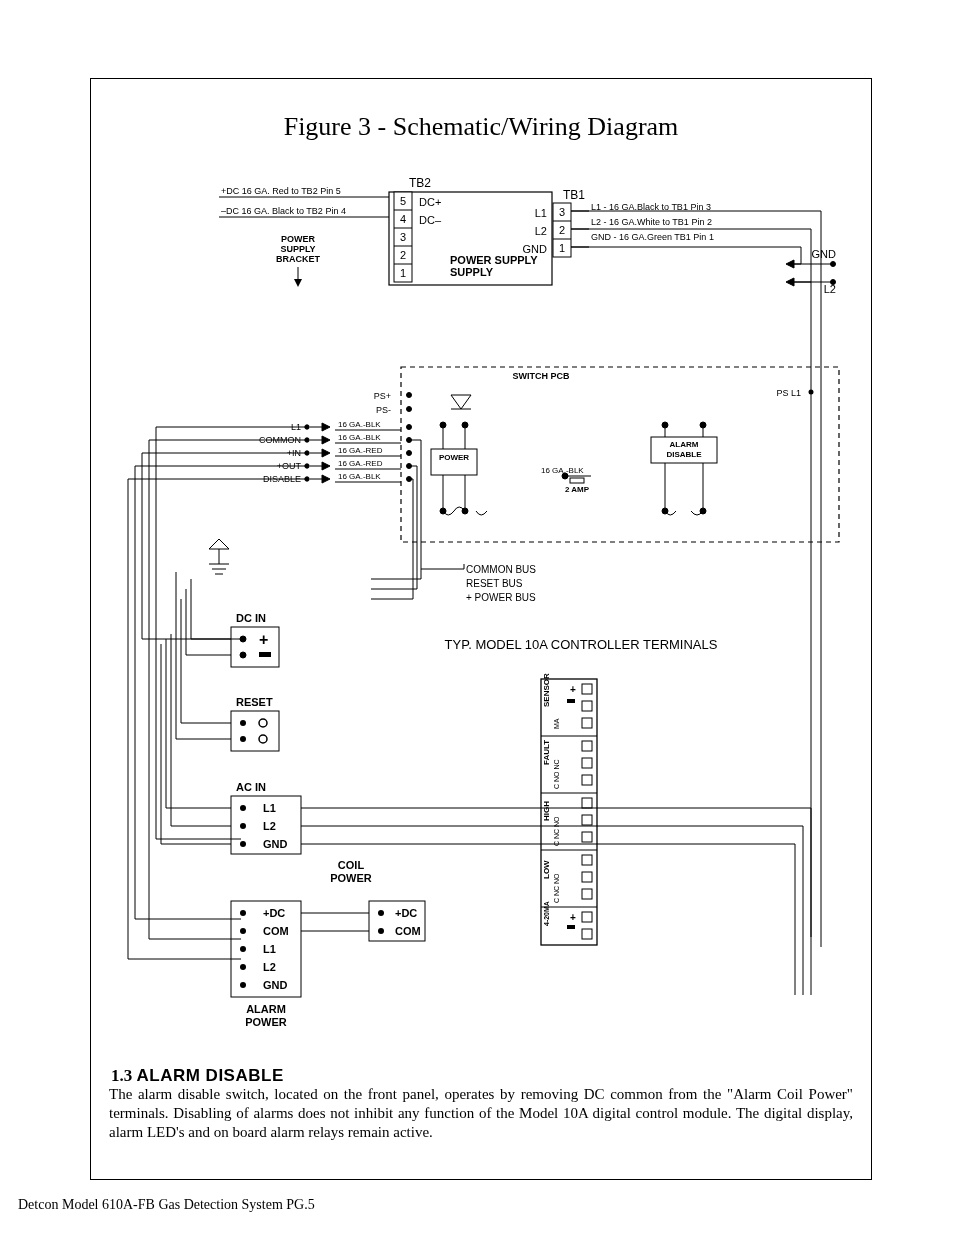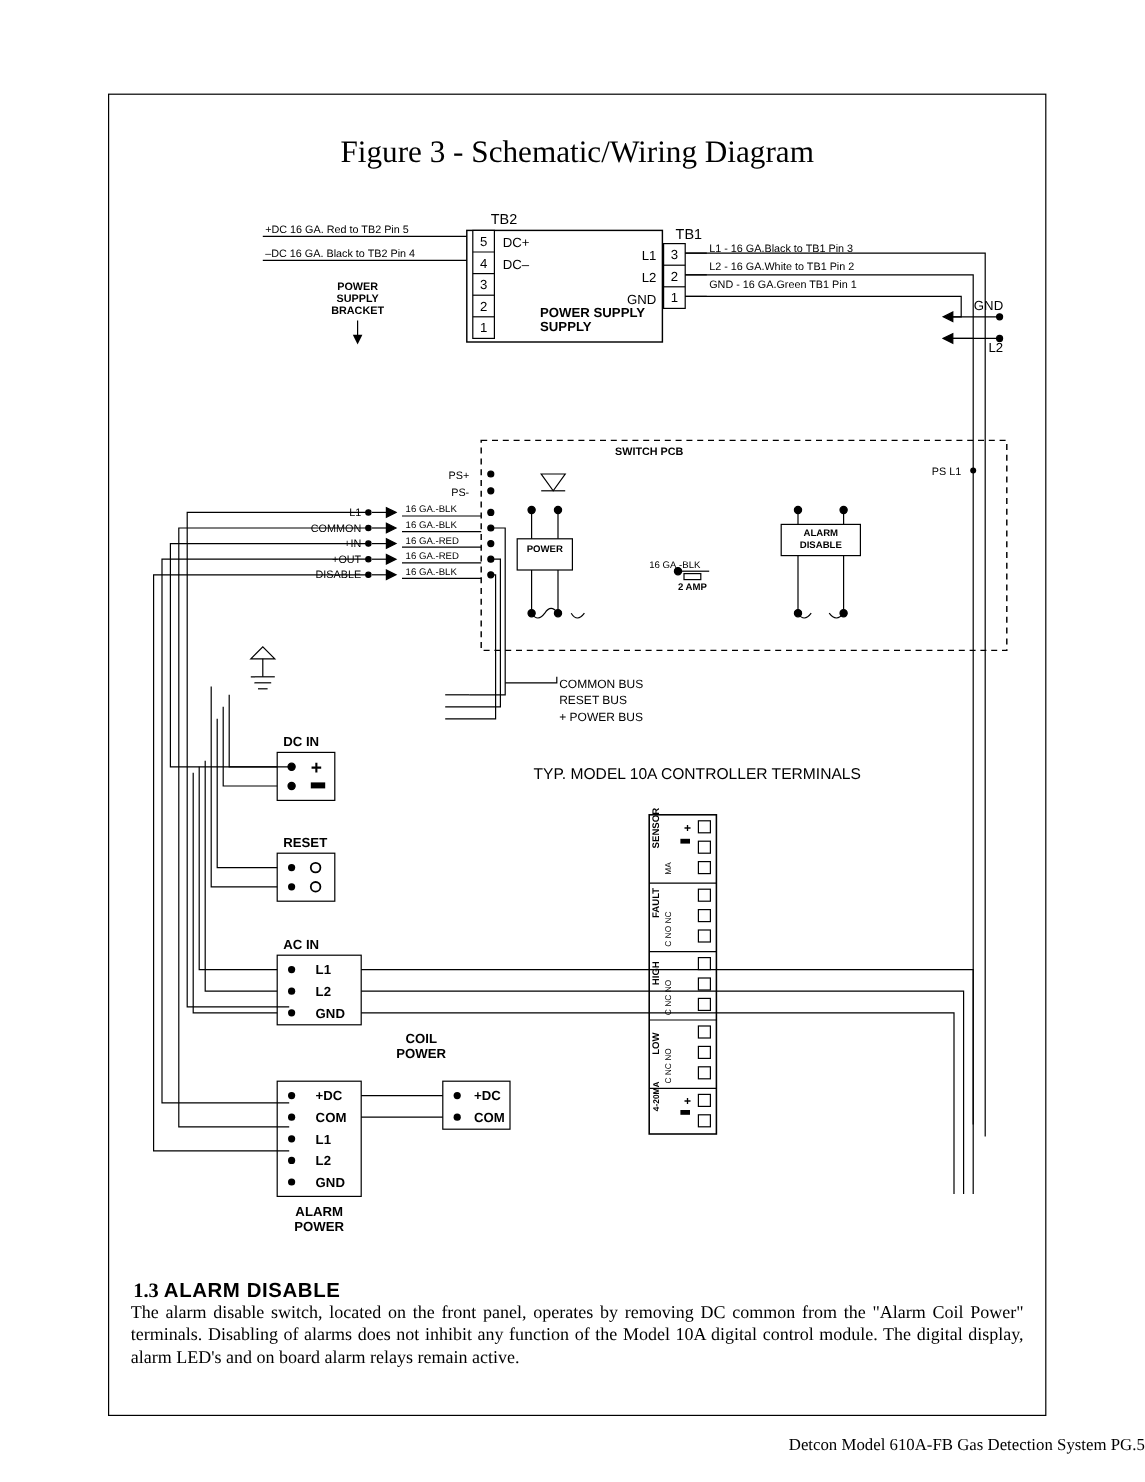--- a/index.html
+++ b/index.html
@@ -1,21 +1,21 @@
 <!DOCTYPE html>
 <html><head>
 <meta charset="utf-8">
 <style>
   html,body{margin:0;padding:0;background:#fff;font-family:"Times New Roman",serif;color:#000}
   .page{position:relative;width:954px;height:1235px;margin:0 auto;background:#fff}
   .outer{position:absolute;left:90px;top:78px;width:780px;height:1100px;border:1.2px solid #000}
   svg{font-family:Arial,Helvetica,sans-serif}
   .tms{font-family:"Times New Roman",serif}
   .bold{font-weight:700}
-  .footer{position:absolute;left:8px;right:0;bottom:22px;text-align:right;font-size:14px}
+  .footer{position:absolute;left:18px;right:0;bottom:22px;text-align:left;font-size:14px}
 </style>
 </head>
 <body>
 
 <div class="page">
   <div class="outer">
     <svg width="780" height="1100" viewBox="0 0 780 1100">
 
       <text x="390" y="56" text-anchor="middle" class="tms" font-size="26">Figure 3 - Schematic/Wiring Diagram</text>
 

